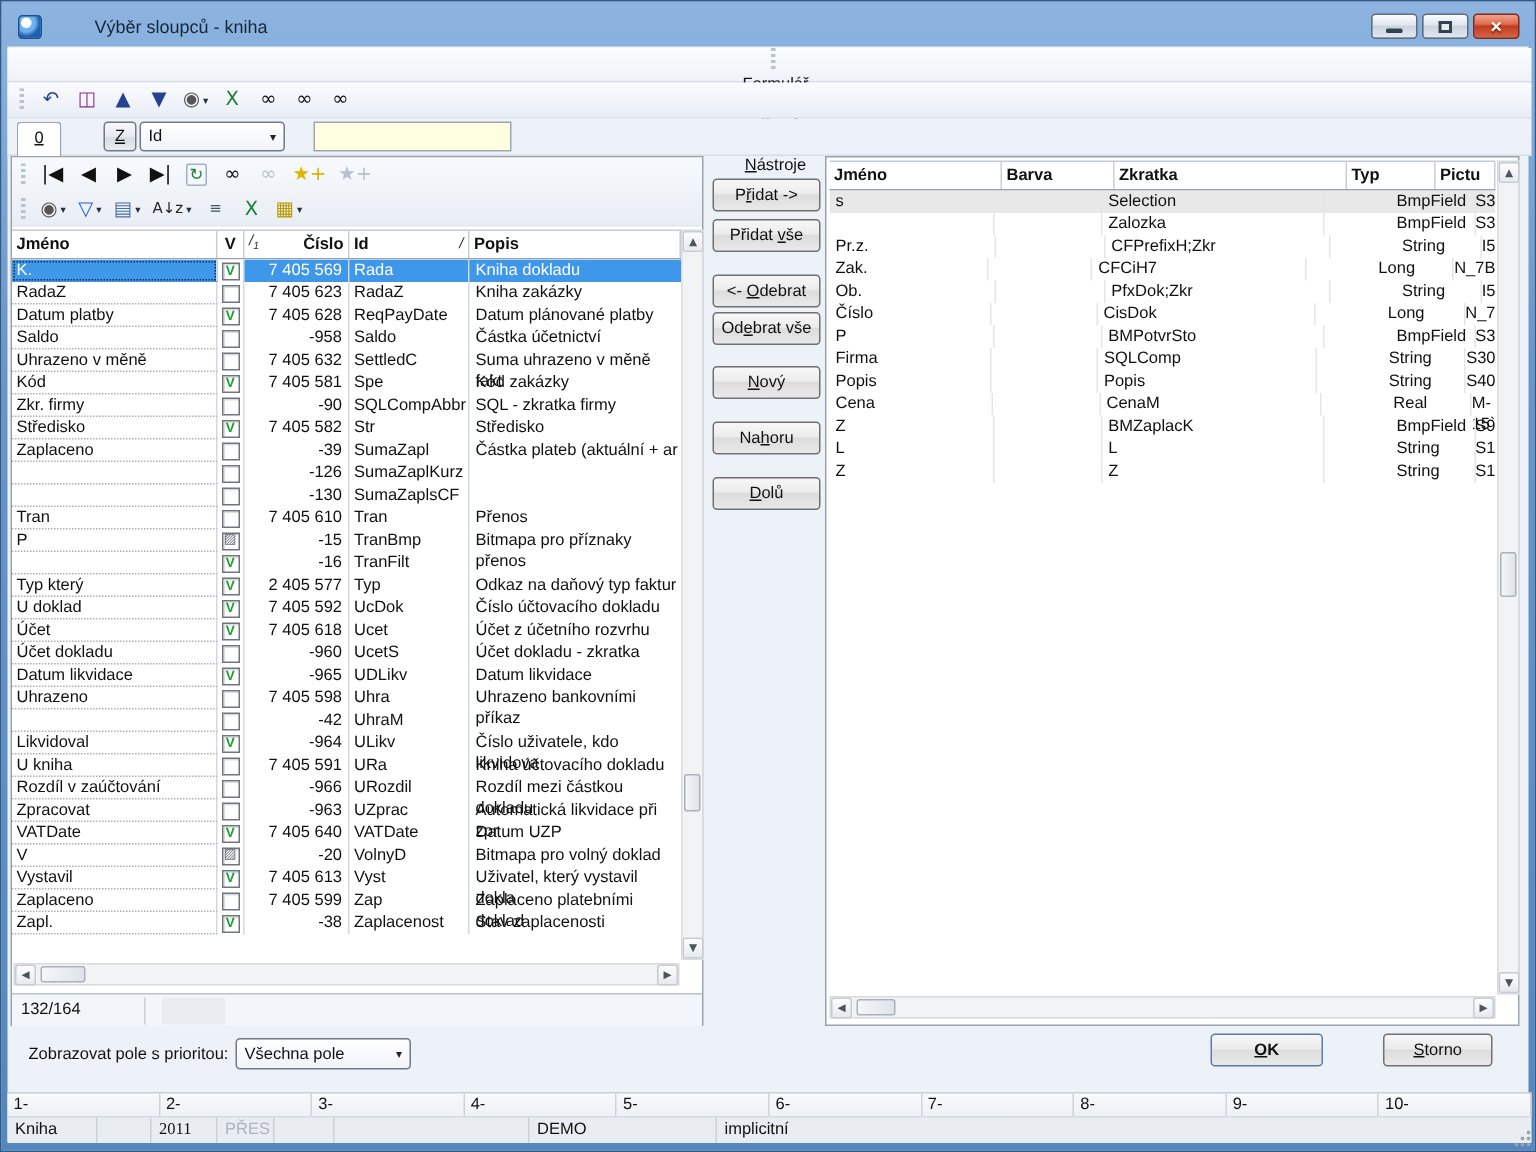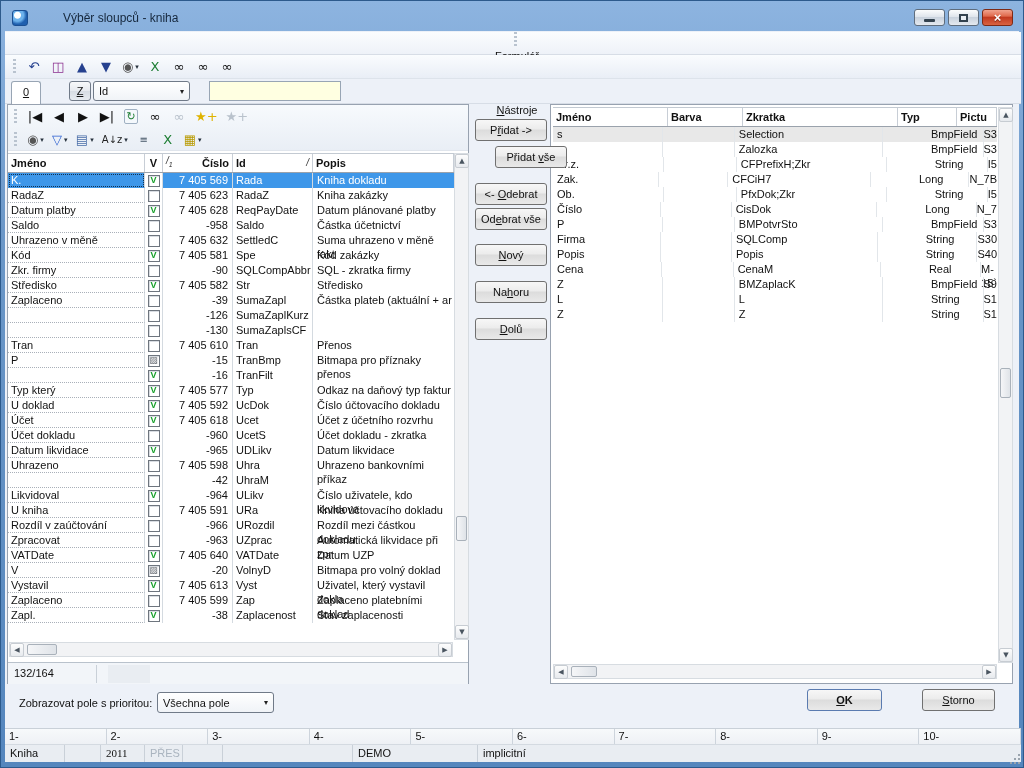--- a/index.html
+++ b/index.html
@@ -116,21 +116,21 @@
 
   .lp-counter{position:absolute;left:0;top:557px;right:0;height:22px;background:#f2f5f9;
     border-top:1px solid #b9c2cc;padding:4px 0 0 6px;}
   .lp-counter .divv{position:absolute;left:88px;top:2px;width:1px;height:18px;background:#c9d0d8;}
   .lp-counter .litecell{position:absolute;left:100px;top:2px;width:42px;height:18px;background:#e9edf2;}
 
   
   .pushbtn{position:absolute;left:474px;width:72px;height:22px;text-align:center;padding-top:4px;
     border:1px solid #707070;border-radius:3px;
     background:linear-gradient(#f7f7f7,#ececec 45%,#dcdcdc 50%,#e9e9e9);}
-  .btn-add{top:118px;}.btn-add-all{top:145px;margin-left:20px;}.btn-remove{top:182px;}.btn-remove-all{top:207px;}
+  .btn-add{top:118px;}.btn-add-all{top:145px;}.btn-remove{top:182px;}.btn-remove-all{top:207px;}
   .btn-new{top:243px;}.btn-up{top:280px;}.btn-down{top:317px;}
 
   
   .foot-label{position:absolute;left:18px;top:696px;}
   .foot-select{position:absolute;left:156px;top:691px;width:117px;height:21px;}
   .okbtn{position:absolute;left:806px;top:688px;width:75px;height:22px;text-align:center;padding-top:4px;
     border:1px solid #5a7bb0;border-radius:3px;
     background:linear-gradient(#f7f7f7,#ececec 45%,#dcdcdc 50%,#e9e9e9);font-weight:bold;}
   .cancelbtn{position:absolute;left:921px;top:688px;width:73px;height:22px;text-align:center;padding-top:4px;
     border:1px solid #707070;border-radius:3px;
@@ -450,21 +450,21 @@
           <div class="c-id lc">TranFilt</div>
           <div class="c-popis"></div>
         </div>
         <div class="lrow">
           <div class="c-name lc">Typ který</div>
           <div class="c-v lc">
             <div class="cb">
               <span class="mark" style="color: rgb(23, 160, 42);">V</span>
             </div>
           </div>
-          <div class="c-num lc">7 405 577</div>
+          <div class="c-num lc">2 405 577</div>
           <div class="c-id lc">Typ</div>
           <div class="c-popis">Odkaz na daňový typ faktur</div>
         </div>
         <div class="lrow">
           <div class="c-name lc">U doklad</div>
           <div class="c-v lc">
             <div class="cb">
               <span class="mark" style="color: rgb(23, 160, 42);">V</span>
             </div>
           </div>

